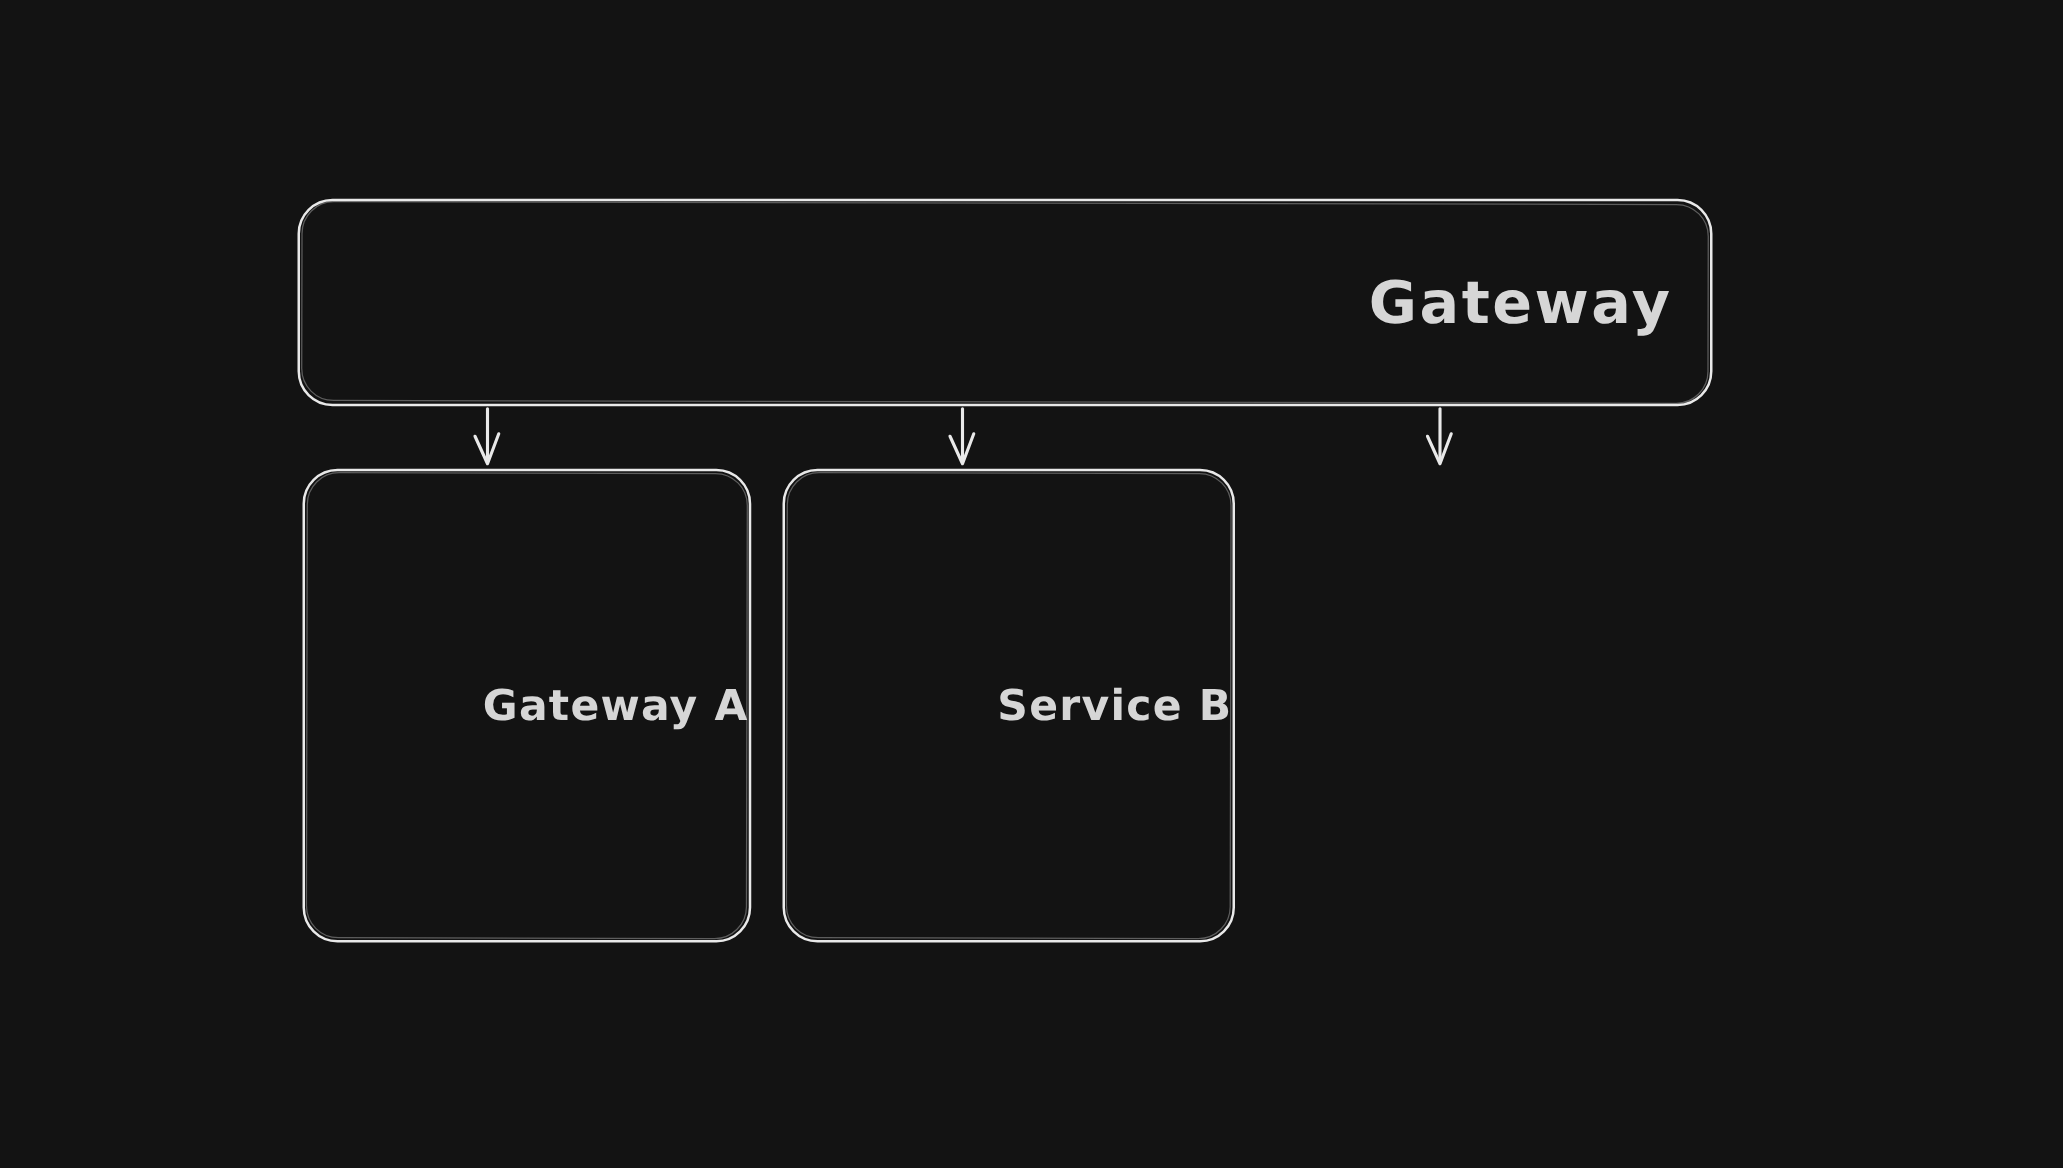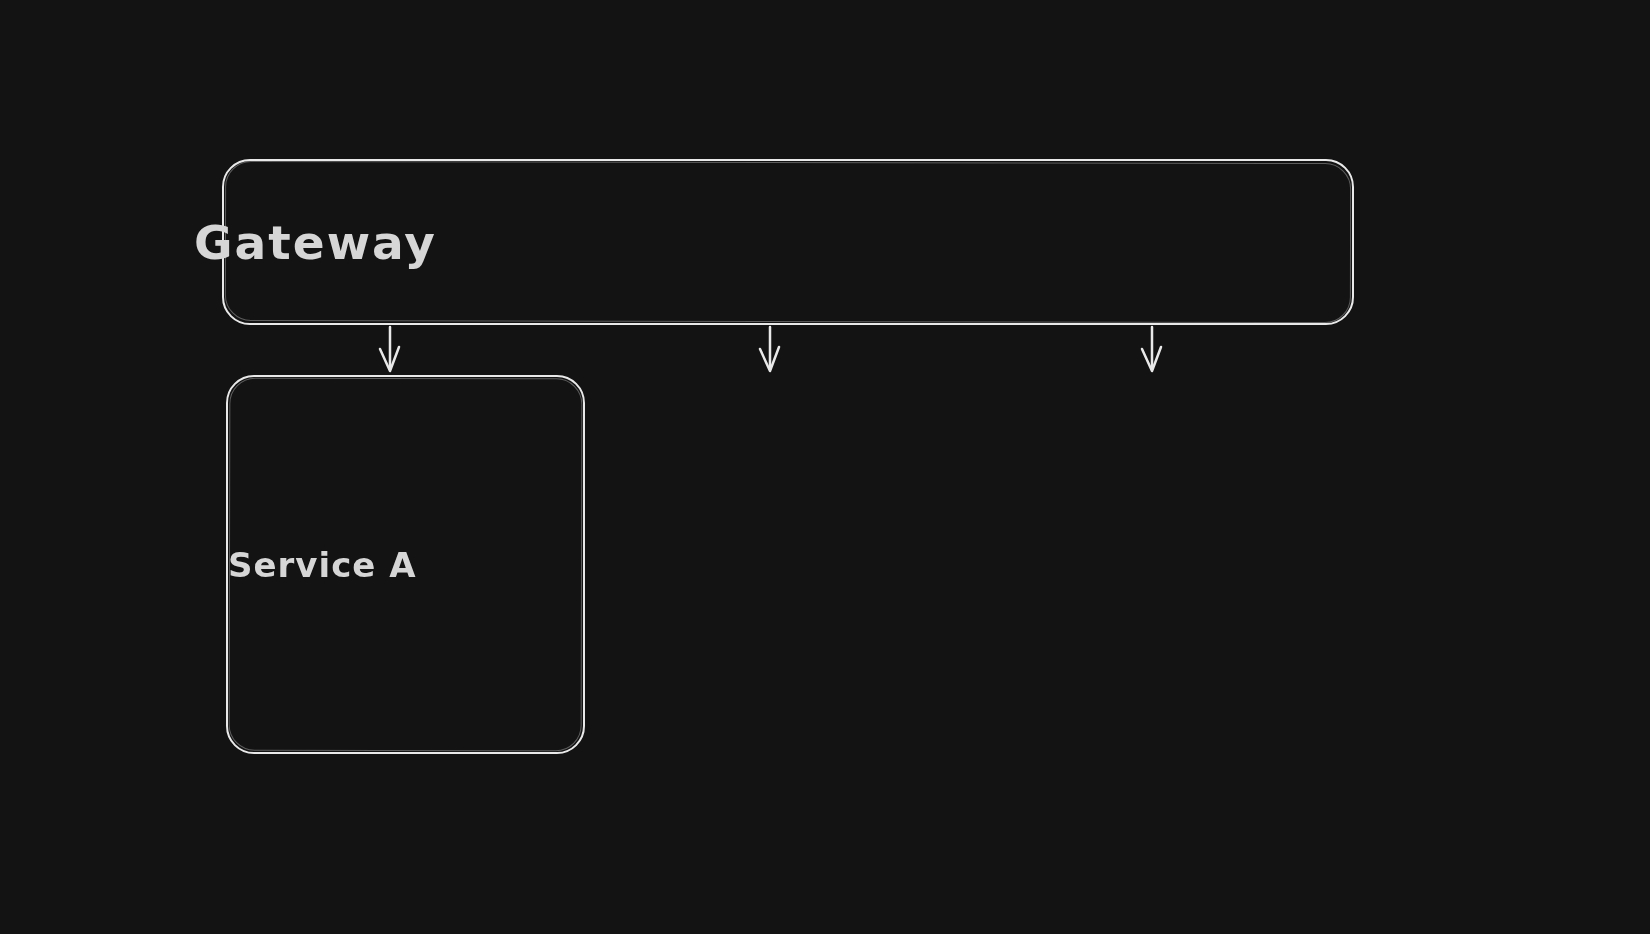--- a/index.html
+++ b/index.html
@@ -18,23 +18,24 @@
     background: var(--canvas-bg, #131313);
   }
   
   .node {
     position: absolute;
     box-sizing: border-box;
     border: 2.5px solid var(--stroke, #e9e9e9);
     border-radius: 28px;
     display: flex;
     align-items: center;
-    justify-content: flex-start;
+    justify-content: flex-end;
     color: var(--text, #d6d6d6);
     background: transparent;
+    margin-left: 16px;
   }
   
   .node::before {
     content: "";
     position: absolute;
     inset: 1px;
     border: 1.2px solid rgba(233, 233, 233, 0.35);
     border-radius: 26px;
     transform: rotate(0.12deg);
     pointer-events: none;
@@ -88,18 +89,21 @@
       <path class="edge" d="M1152,327 L1152,369"></path>
       <polyline class="edge" points="1142,349 1152,371 1161,347"></polyline>
     </g>
   </svg>
 
   <div class="node" id="node-gateway">
     <span class="label">Gateway</span>
   </div>
 
   <div class="node service" id="node-service-a">
-    <span class="label">Service A</span>
+    <span class="label">Gateway A</span>
   </div>
 
+  <div class="node service" id="node-service-b">
+    <span class="label">Service B</span>
+  </div>
 
 
 </div>
 
 </body></html>

